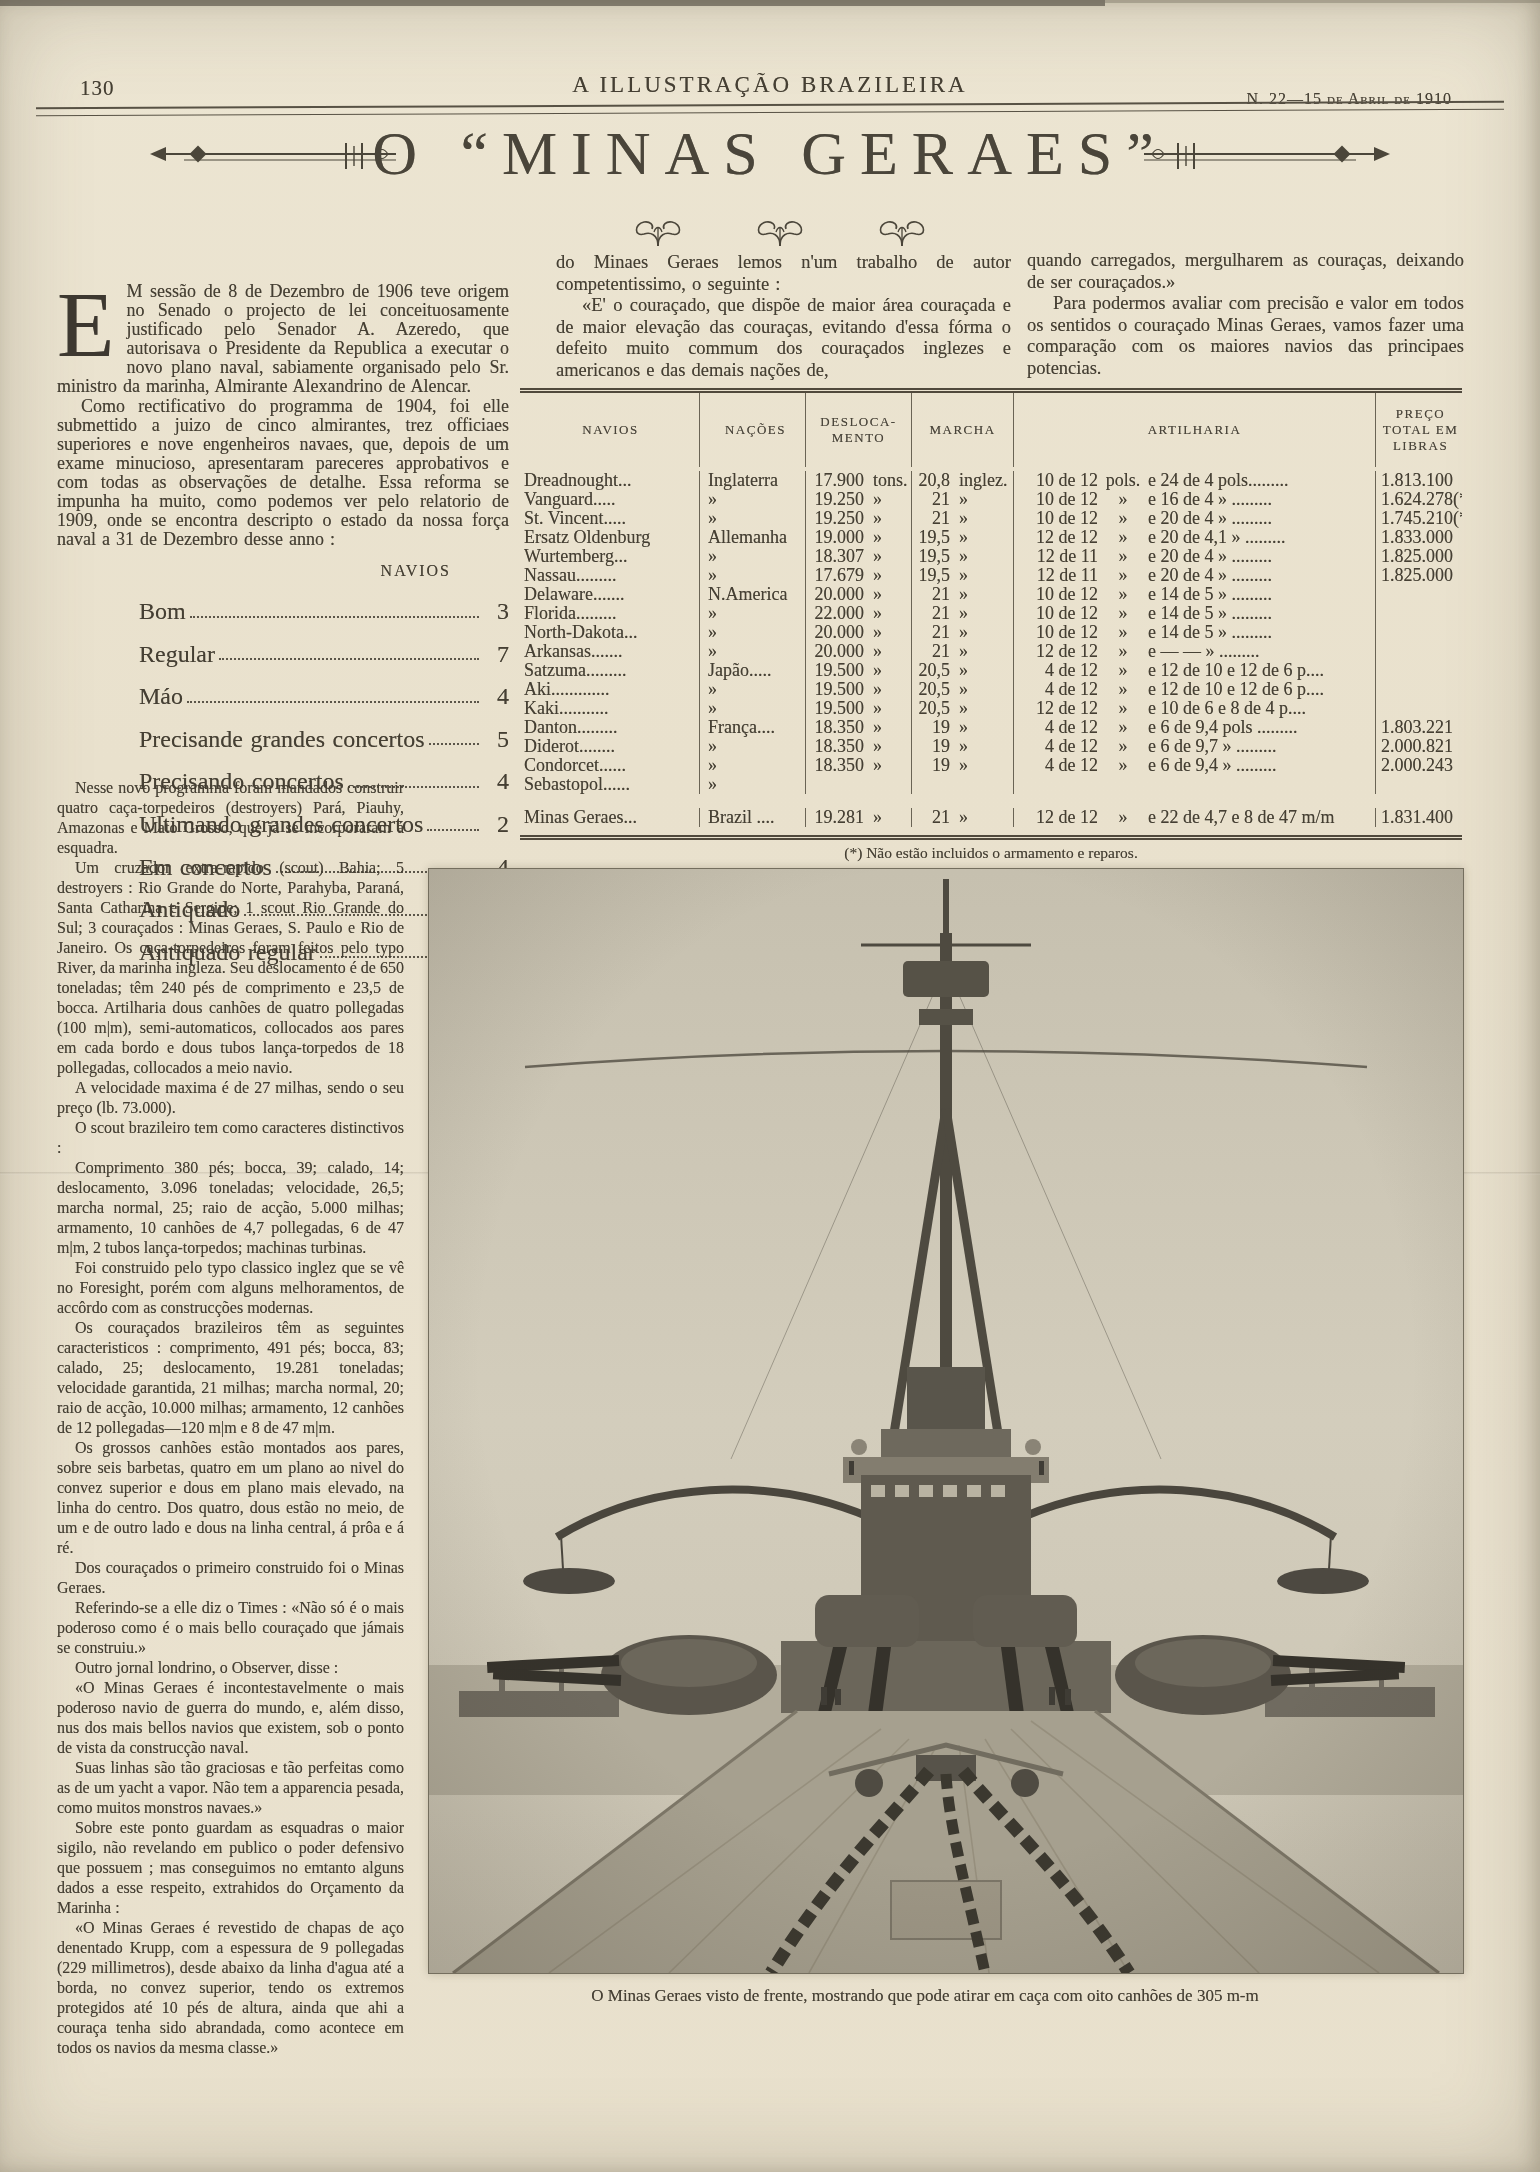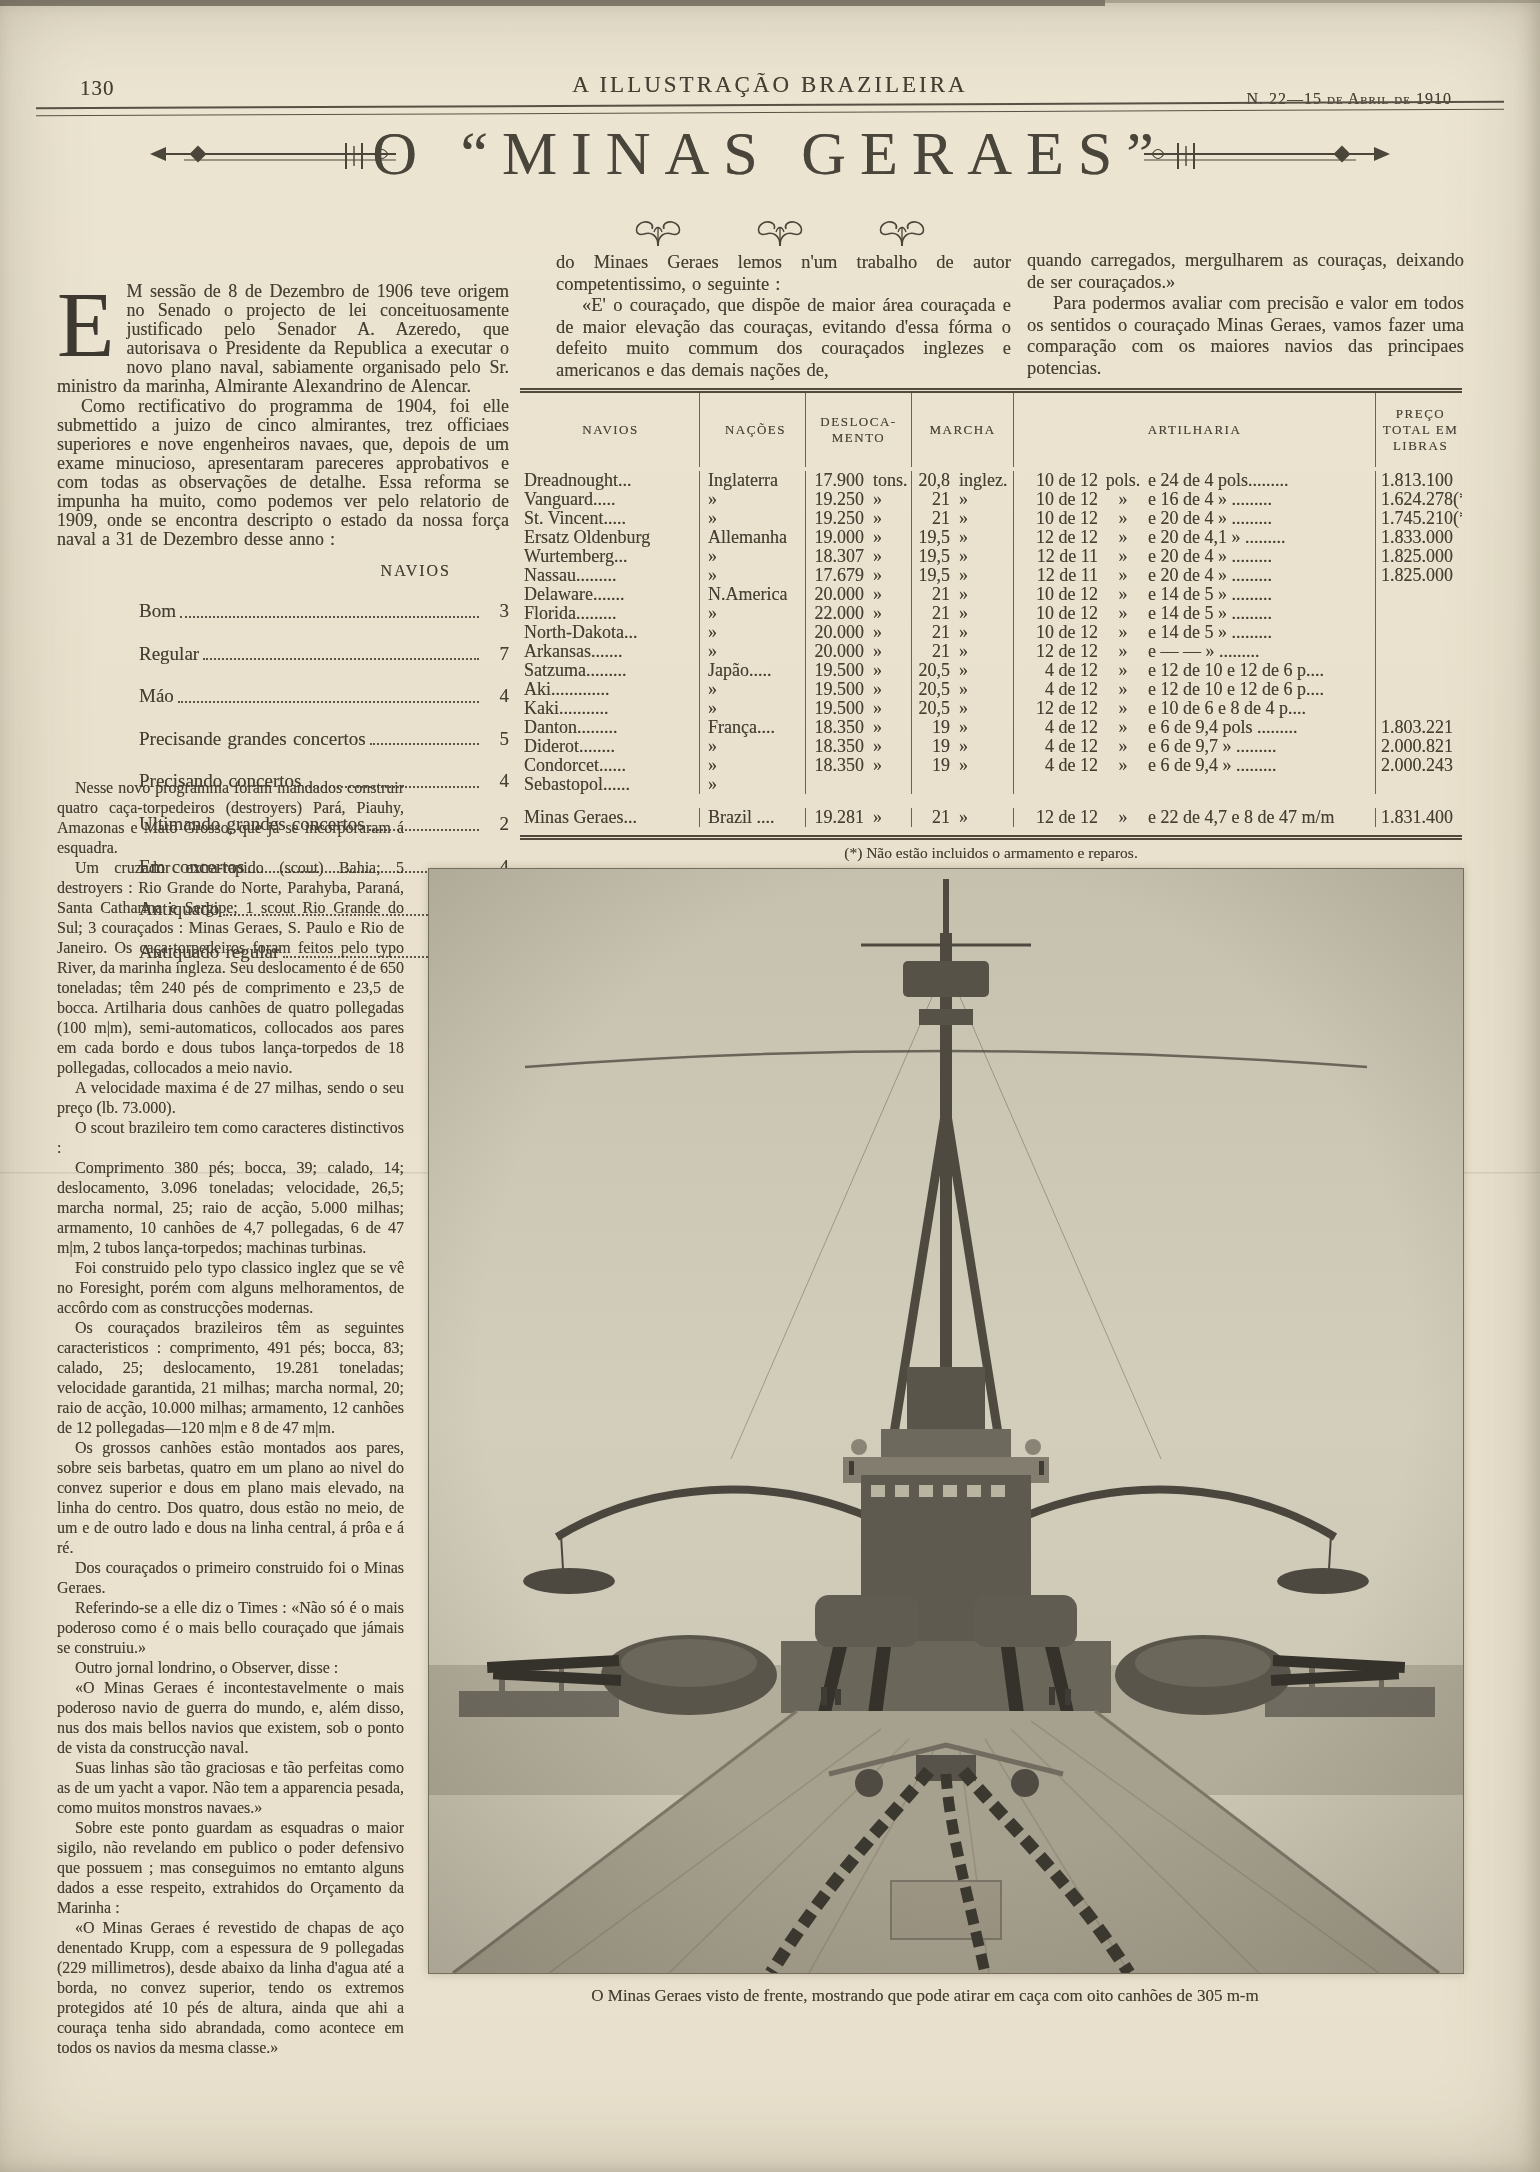--- a/index.html
+++ b/index.html
@@ -31,21 +31,21 @@
 
   
   section{position:absolute;}
   #col-left-top{left:57px;top:282px;width:452px;font-size:18px;line-height:19px;text-align:justify;word-spacing:1.5px;}
   #col-left-top p{margin:0;}
   #col-left-top p.second{text-indent:24px;margin-top:1px;}
   .dropcap{float:left;font-size:94px;line-height:76px;padding:4px 12px 6px 0;color:#3d3830;}
   .navios-label{margin-top:12px;text-align:right;padding-right:58px;font-variant:small-caps;
     letter-spacing:2px;font-size:16px;}
   #status-list{margin-top:4px;}
-  .leader-row{display:flex;margin-left:82px;font-size:19px;line-height:22.6px;margin-top:20px;}
+  .leader-row{display:flex;margin-left:82px;font-size:24px;line-height:22.6px;margin-top:20px;}
   .leader-row .lbl{flex:none;}
   .leader-row .dots{flex:1;border-bottom:2.5px dotted #5b5549;margin:0 4px 5px 4px;}
   .leader-row .val{flex:none;width:26px;text-align:right;}
   .total-row{display:flex;justify-content:flex-end;margin-top:4px;}
   .total-val{width:40px;text-align:center;border-top:1.5px solid #575144;padding-top:8px;font-size:14px;}
 
   #col-left-main{left:57px;top:778px;width:347px;height:1306px;overflow:hidden;
     font-size:16px;line-height:20px;text-align:justify;}
   #col-left-main p{margin:0;text-indent:18px;}
 

